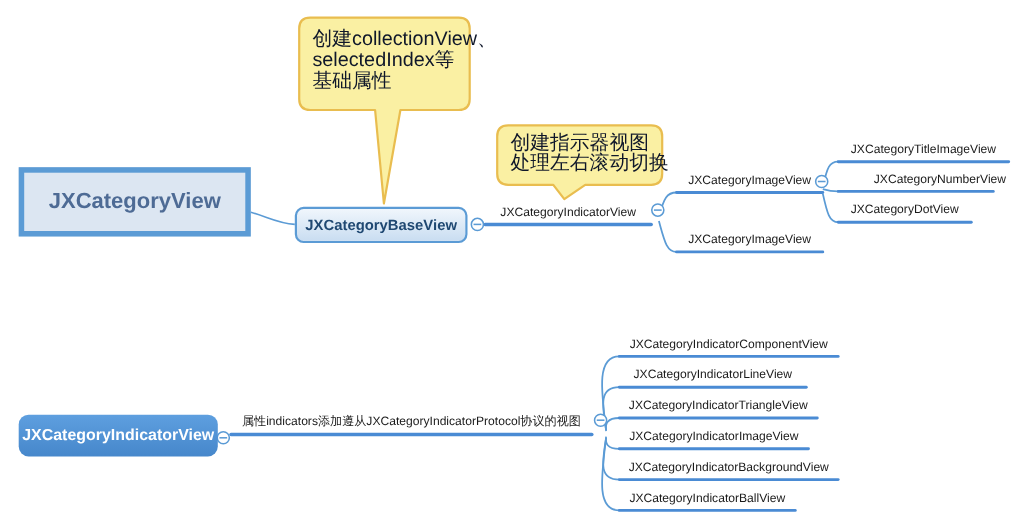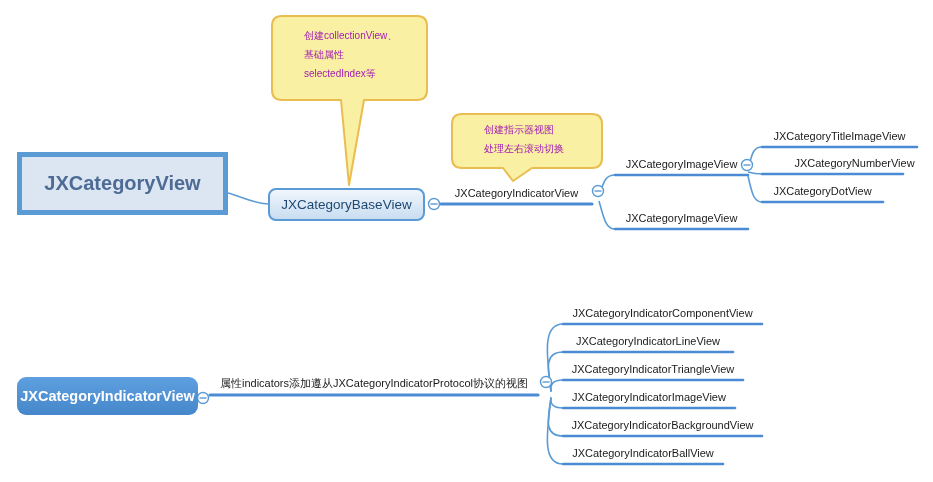--- a/index.html
+++ b/index.html
@@ -18,26 +18,26 @@
   path.thick{fill:none;stroke:var(--thick-line);stroke-width:3.2;stroke-linecap:round;}
   path.mid{fill:none;stroke:var(--thick-line);stroke-width:2.6;stroke-linecap:round;}
   path.curve{fill:none;stroke:var(--line);stroke-width:1.6;}
   g.handle circle{fill:#fff;stroke:var(--line);stroke-width:1.4;}
   g.handle line{stroke:var(--line);stroke-width:1.4;}
   .node{position:absolute;box-sizing:border-box;display:flex;align-items:center;justify-content:center;}
   .node.root{border:5px solid var(--node-border);border-radius:0;background:var(--root-fill);
              color:var(--root-text);font-size:20px;font-weight:bold;}
   .node.base{border:2px solid var(--node-border);border-radius:8px;
              background:linear-gradient(var(--base-fill-top),var(--base-fill-bottom));
-             color:var(--base-text);font-size:13.5px;font-weight:normal;}
+             color:var(--base-text);font-size:13.5px;font-weight:bold;}
   .node.solid{border-radius:9px;background:linear-gradient(var(--solid-fill-top),var(--solid-fill-bottom));
               color:var(--solid-text);font-size:14.5px;font-weight:bold;}
   .lbl{position:absolute;font-size:11px;color:var(--label-text);text-align:center;
        white-space:nowrap;line-height:15px;}
-  .callout-text{position:absolute;font-size:10px;line-height:19px;color:#a21caf;white-space:nowrap;margin-left:20px;}
+  .callout-text{position:absolute;font-size:18px;line-height:19px;color:#0f172a;white-space:nowrap;}
 </style>
 </head>
 <body>
 
 <div class="stage">
 
   <svg width="933" height="482">
 
     <path class="callout" d="M282 16 H417 Q427 16 427 26 V90 Q427 100 417 100 H364 L349 185 L341 100 H282 Q272 100 272 90 V26 Q272 16 282 16 Z"></path>
     <path class="callout" d="M462 114 H592 Q602 114 602 124 V158 Q602 168 592 168 H532 L513 181 L503 168 H462 Q452 168 452 158 V124 Q452 114 462 114 Z"></path>
@@ -90,22 +90,22 @@
       <line x1="542.5" y1="382" x2="549.5" y2="382"></line>
     </g>
   </svg>
 
   <div class="node root" style="left:17px;top:152px;width:211px;height:63px">JXCategoryView</div>
   <div class="node base" style="left:268px;top:188px;width:157px;height:33px">JXCategoryBaseView</div>
   <div class="node solid" style="left:17px;top:377px;width:181px;height:38px">JXCategoryIndicatorView</div>
 
   <div class="callout-text" style="left:284px;top:26px">
     <div>创建collectionView、</div>
+    <div>selectedIndex等</div>
     <div>基础属性</div>
-    <div>selectedIndex等</div>
   </div>
   <div class="callout-text" style="left:464px;top:120px">
     <div>创建指示器视图</div>
     <div>处理左右滚动切换</div>
   </div>
 
   <div class="lbl" style="left:441px;top:186px;width:151px">JXCategoryIndicatorView</div>
   <div class="lbl" style="left:615px;top:157px;width:133px">JXCategoryImageView</div>
   <div class="lbl" style="left:615px;top:211px;width:133px">JXCategoryImageView</div>
   <div class="lbl" style="left:762px;top:129px;width:155px">JXCategoryTitleImageView</div>

